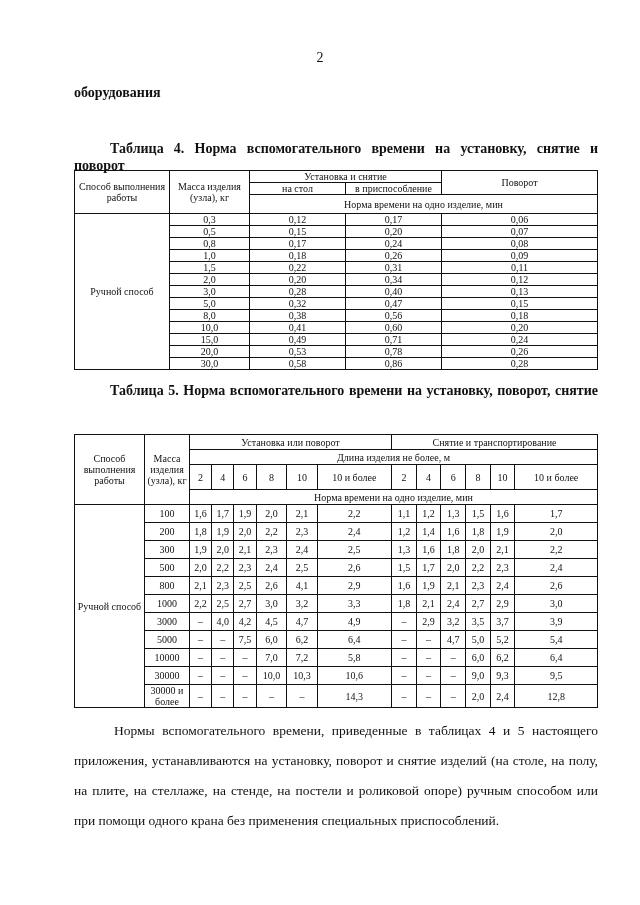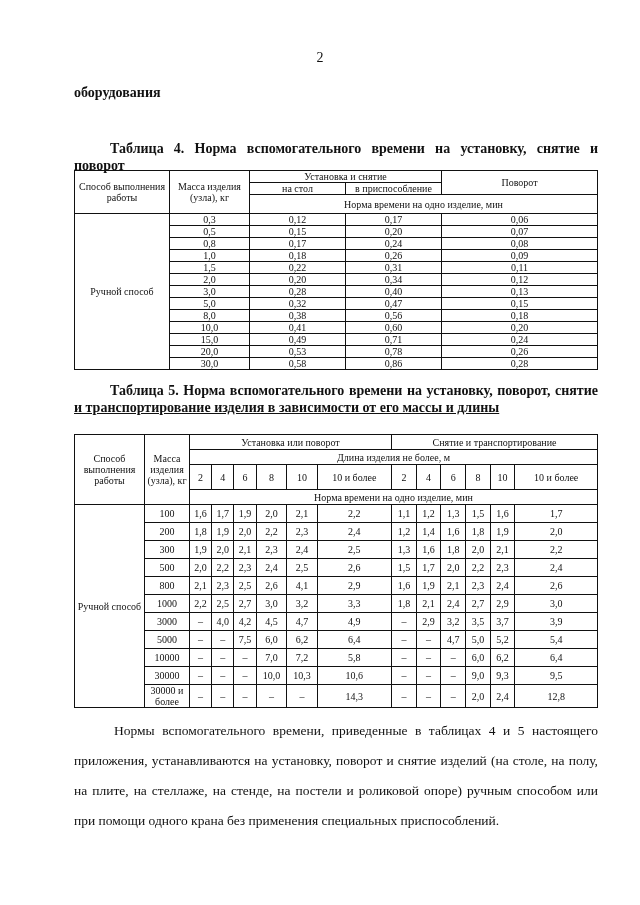--- a/index.html
+++ b/index.html
@@ -133,21 +133,20 @@
           <td>30,0</td>
           <td>0,58</td>
           <td>0,86</td>
           <td>0,28</td>
         </tr>
       </tbody>
   </table>
 
   <div class="tcap" style="top:382px">
     <div class="l1">Таблица 5. Норма вспомогательного времени на установку, поворот, снятие</div>
-    <div style="text-decoration:underline">и транспортирование изделия в зависимости от его массы и длины</div>
   </div>
 
   <table id="t5">
     <colgroup>
         <col style="width:70px">
         <col style="width:45px">
         <col span="12">
       </colgroup>
     <tbody>
         <tr>

